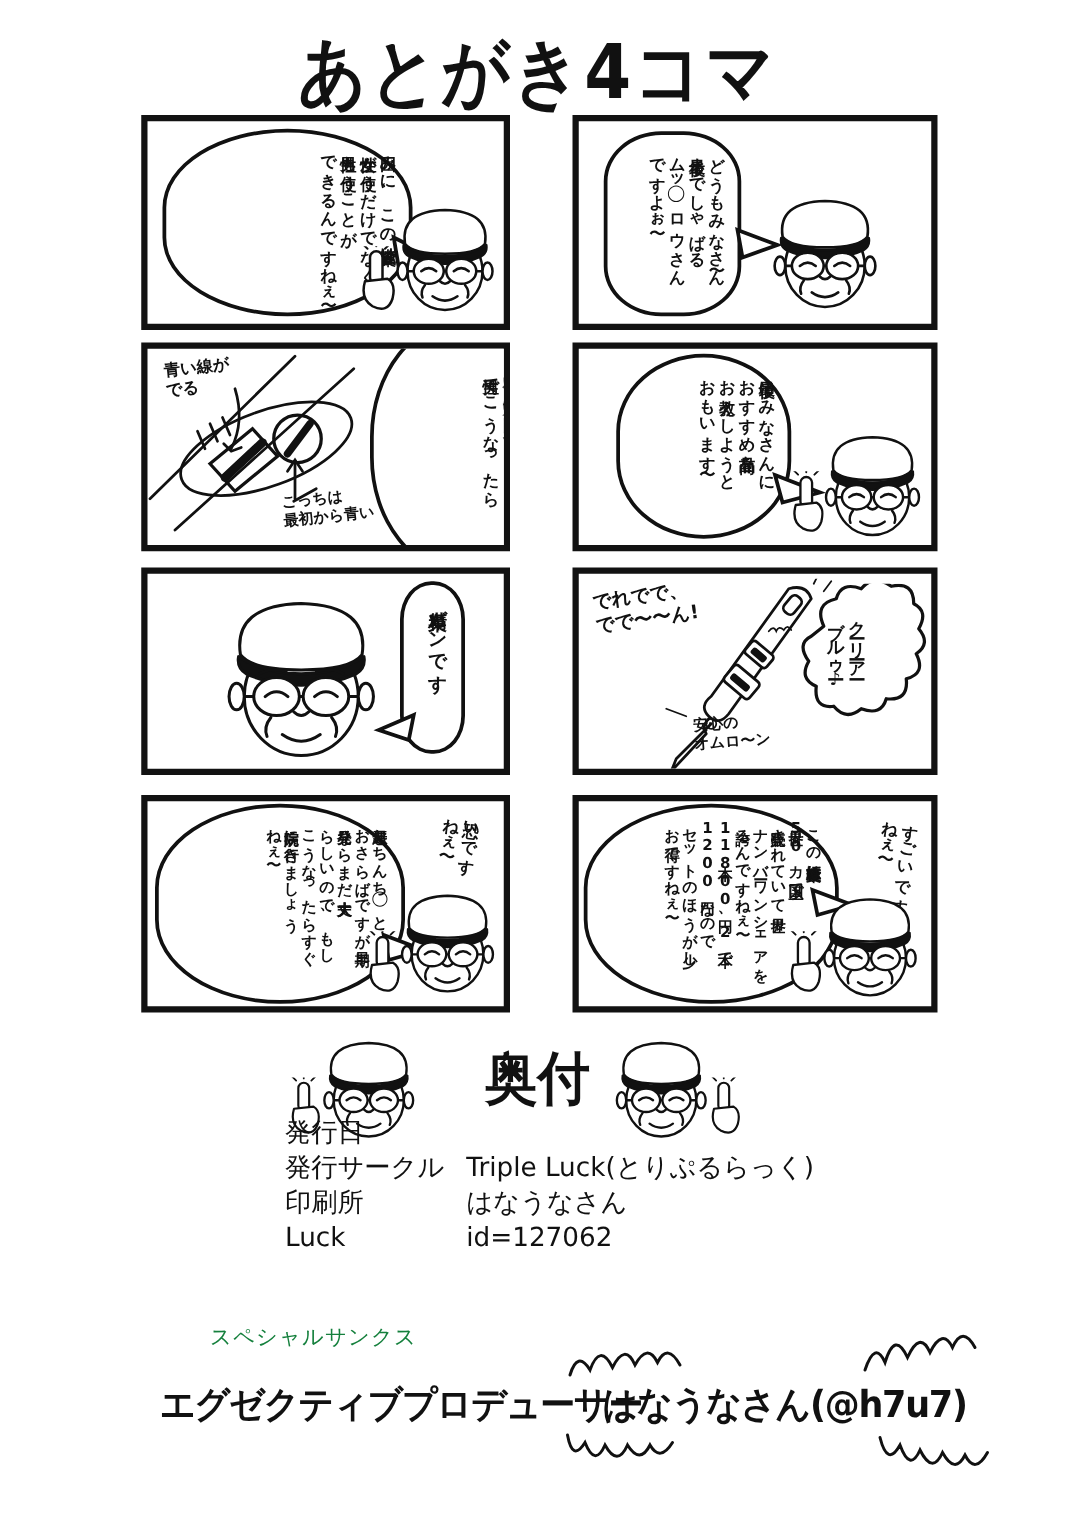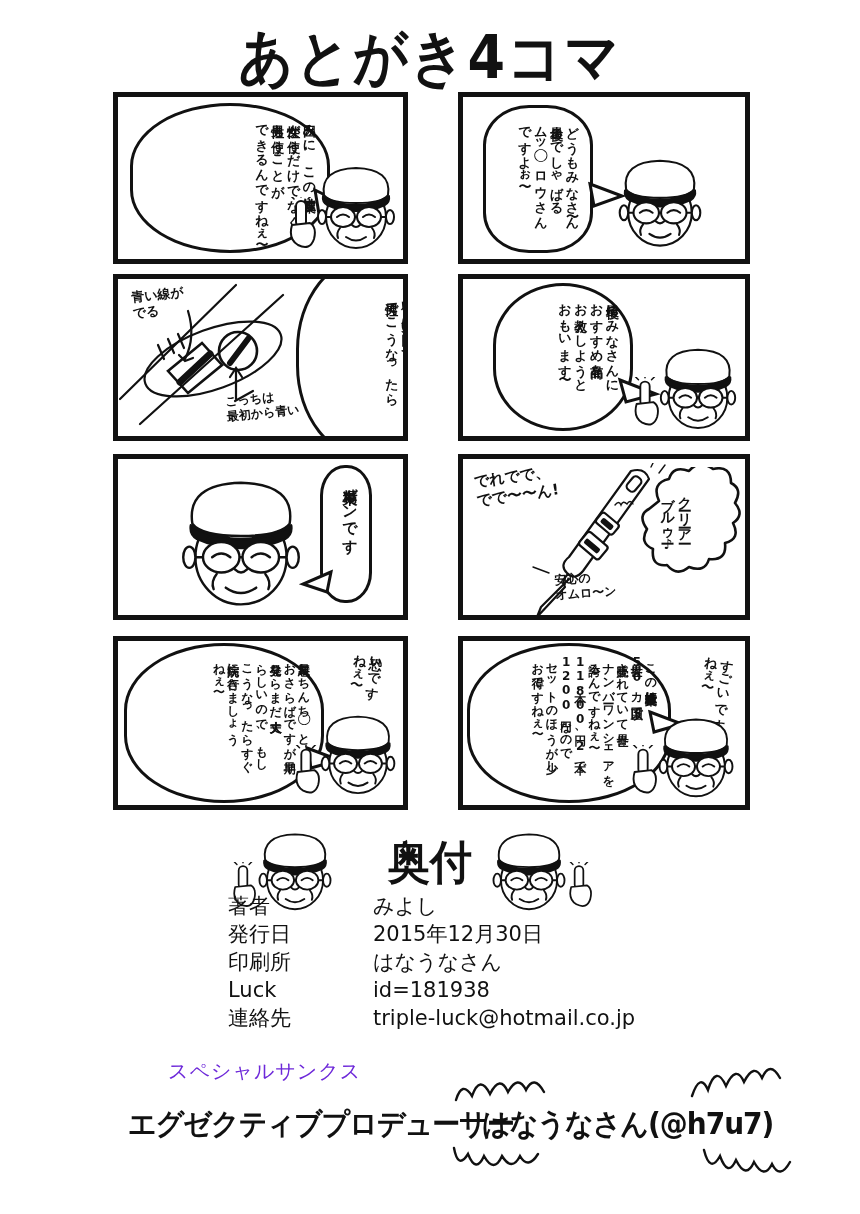--- a/index.html
+++ b/index.html
@@ -123,23 +123,23 @@
     font-family: "DejaVu Sans", "Liberation Sans", sans-serif;
   }
   #credits .row { display: flex; }
   #credits .k { width: 145px; flex: 0 0 145px; }
   #credits .v { }
 
   #special-thanks-label {
     position: absolute;
     top: 1058px; left: 168px;
     font-family: "DejaVu Serif", "Liberation Serif", serif;
-    font-size: 20px;
+    font-size: 17px;
     letter-spacing: 1px;
-    color: #6d28d9;
+    color: #15803d;
   }
   #st-role {
     position: absolute;
     top: 1104px; left: 128px;
     font-size: 28px;
     font-weight: 900;
     color: #111;
     letter-spacing: -1px;
     transform: scaleY(1.06);
     transform-origin: left top;
@@ -549,38 +549,33 @@
   </g>
   <g stroke="#111" stroke-width="1.6" stroke-linecap="round">
     <path d="M8 2 l-4 -4"></path>
       <path d="M15 0 l0 -5"></path>
       <path d="M22 2 l4 -4"></path>
   </g>
 </svg>
 
 <div id="credits">
   <div class="row">
-    <div class="k">著者</div>
-    <div class="v">みよし</div>
+    <div class="k">発行日</div>
   </div>
   <div class="row">
-    <div class="k">発行日</div>
-    <div class="v">2015年12月30日</div>
+    <div class="k">発行サークル</div>
+    <div class="v">Triple Luck(とりぷるらっく)</div>
   </div>
   <div class="row">
     <div class="k">印刷所</div>
     <div class="v">はなうなさん</div>
   </div>
   <div class="row">
     <div class="k">Luck</div>
-    <div class="v">id=181938</div>
-  </div>
-  <div class="row">
-    <div class="k">連絡先</div>
-    <div class="v">triple-luck@hotmail.co.jp</div>
+    <div class="v">id=127062</div>
   </div>
 </div>
 
 <div id="special-thanks-label">スペシャルサンクス</div>
 <div id="st-role">エグゼクティブプロデューサー</div>
 <div id="st-name">はなうなさん(@h7u7)</div>
 
 <svg class="squiggle" style="left:452px; top:1068px; width:120px; height:40px; position:absolute;" viewBox="0 0 120 40">
   <path d="M4 32 q6 -20 16 -4 q8 -22 18 -2 q10 -20 18 -2 q10 -18 18 -2 q8 -16 18 2" fill="none" stroke="#111" stroke-width="2.4" stroke-linecap="round"></path>
 </svg>

